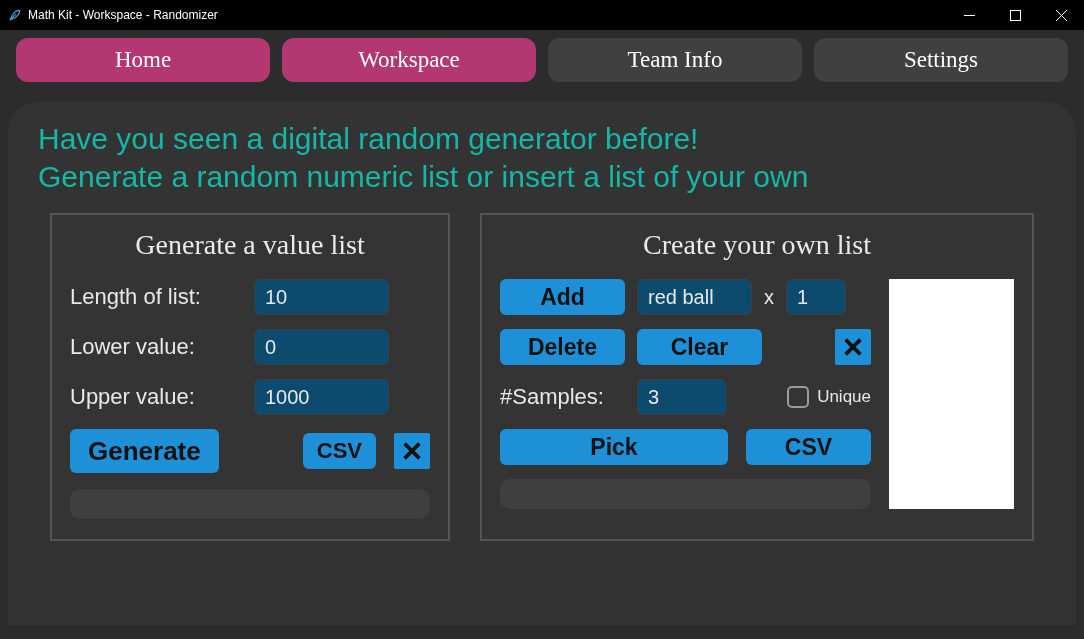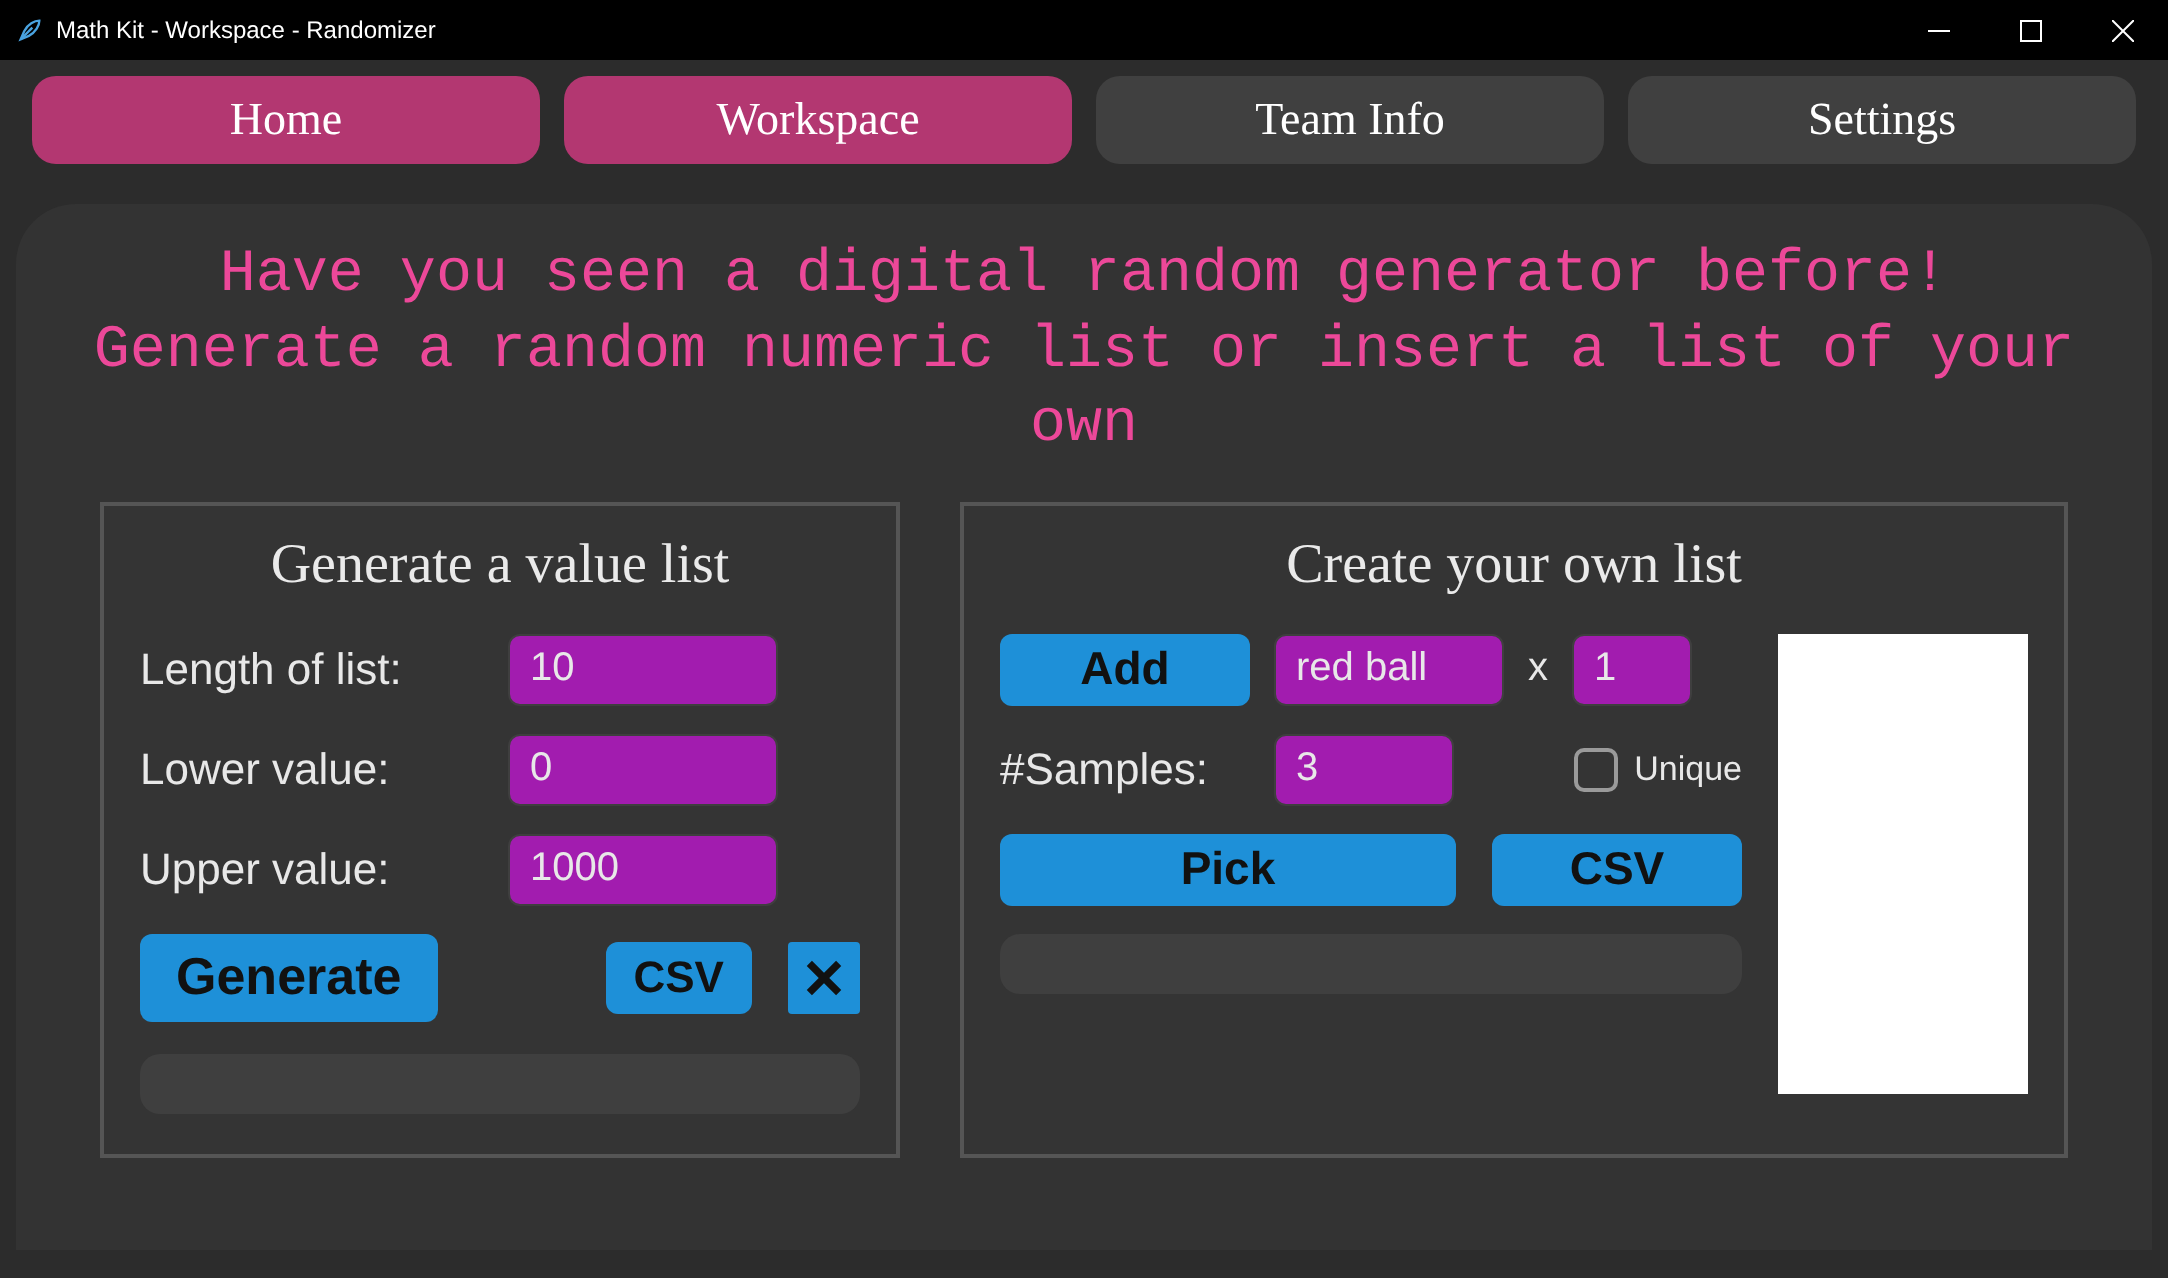--- a/index.html
+++ b/index.html
@@ -59,25 +59,25 @@
   }
   .nav-pink { background: #b33771; }
   .nav-blue { background: #404040; }
   .content-card {
     background: #333;
     border-radius: 30px 30px 0 0;
     padding: 18px 30px 30px 30px;
     height: calc(100% - 70px);
   }
   .headline {
-    text-align: center;
-    color: #ec4899;
+    text-align: left;
+    color: #14b8a6;
     font-size: 30px;
     line-height: 1.25;
-    font-family: Liberation Mono, monospace;
+    font-family: Liberation Sans, sans-serif;
     margin-bottom: 18px;
   }
   .panels {
     display: flex;
     gap: 30px;
     padding: 0 12px;
   }
   .panel {
     border: 2px solid #555;
     background: #343434;
@@ -97,21 +97,21 @@
     align-items: center;
     margin-bottom: 14px;
     gap: 14px;
   }
   .form-label {
     color: #e8e8e8;
     font-size: 22px;
     width: 170px;
   }
   .text-input {
-    background: #a21caf;
+    background: #0c4a6e;
     border: 1px solid #3f3f3f;
     border-radius: 6px;
     color: #e8e8e8;
     font-size: 20px;
     padding: 4px 10px;
     height: 36px;
   }
   .w135 { width: 135px; }
   .w115 { width: 115px; }
   .w60  { width: 60px; }
@@ -269,20 +269,31 @@
         <div class="right-grid">
           <div class="right-main">
 
             <div class="row2">
               <button class="btn" style="width:125px;">Add</button>
               <input class="text-input w115" value="red ball" style="">
               <span class="x-char">x</span>
               <input class="text-input w60" value="1" style="">
             </div>
 
+            <div class="row2">
+              <button class="btn" style="width:125px;">Delete</button>
+              <button class="btn" style="width:125px;">Clear</button>
+              <div class="spacer"></div>
+              <div class="icon-square">
+                <svg viewBox="0 0 24 24">
+                    <line x1="4" y1="4" x2="20" y2="20" stroke="#111" stroke-width="4"></line>
+                    <line x1="20" y1="4" x2="4" y2="20" stroke="#111" stroke-width="4"></line>
+                  </svg>
+              </div>
+            </div>
 
             <div class="row2">
               <div class="form-label" style="width:125px;">#Samples:</div>
               <input class="text-input" style="width: 90px;" value="3">
               <div class="spacer"></div>
               <div class="check-row">
                 <div class="checkbox"></div>
                 <span class="checkbox-label">Unique</span>
               </div>
             </div>

